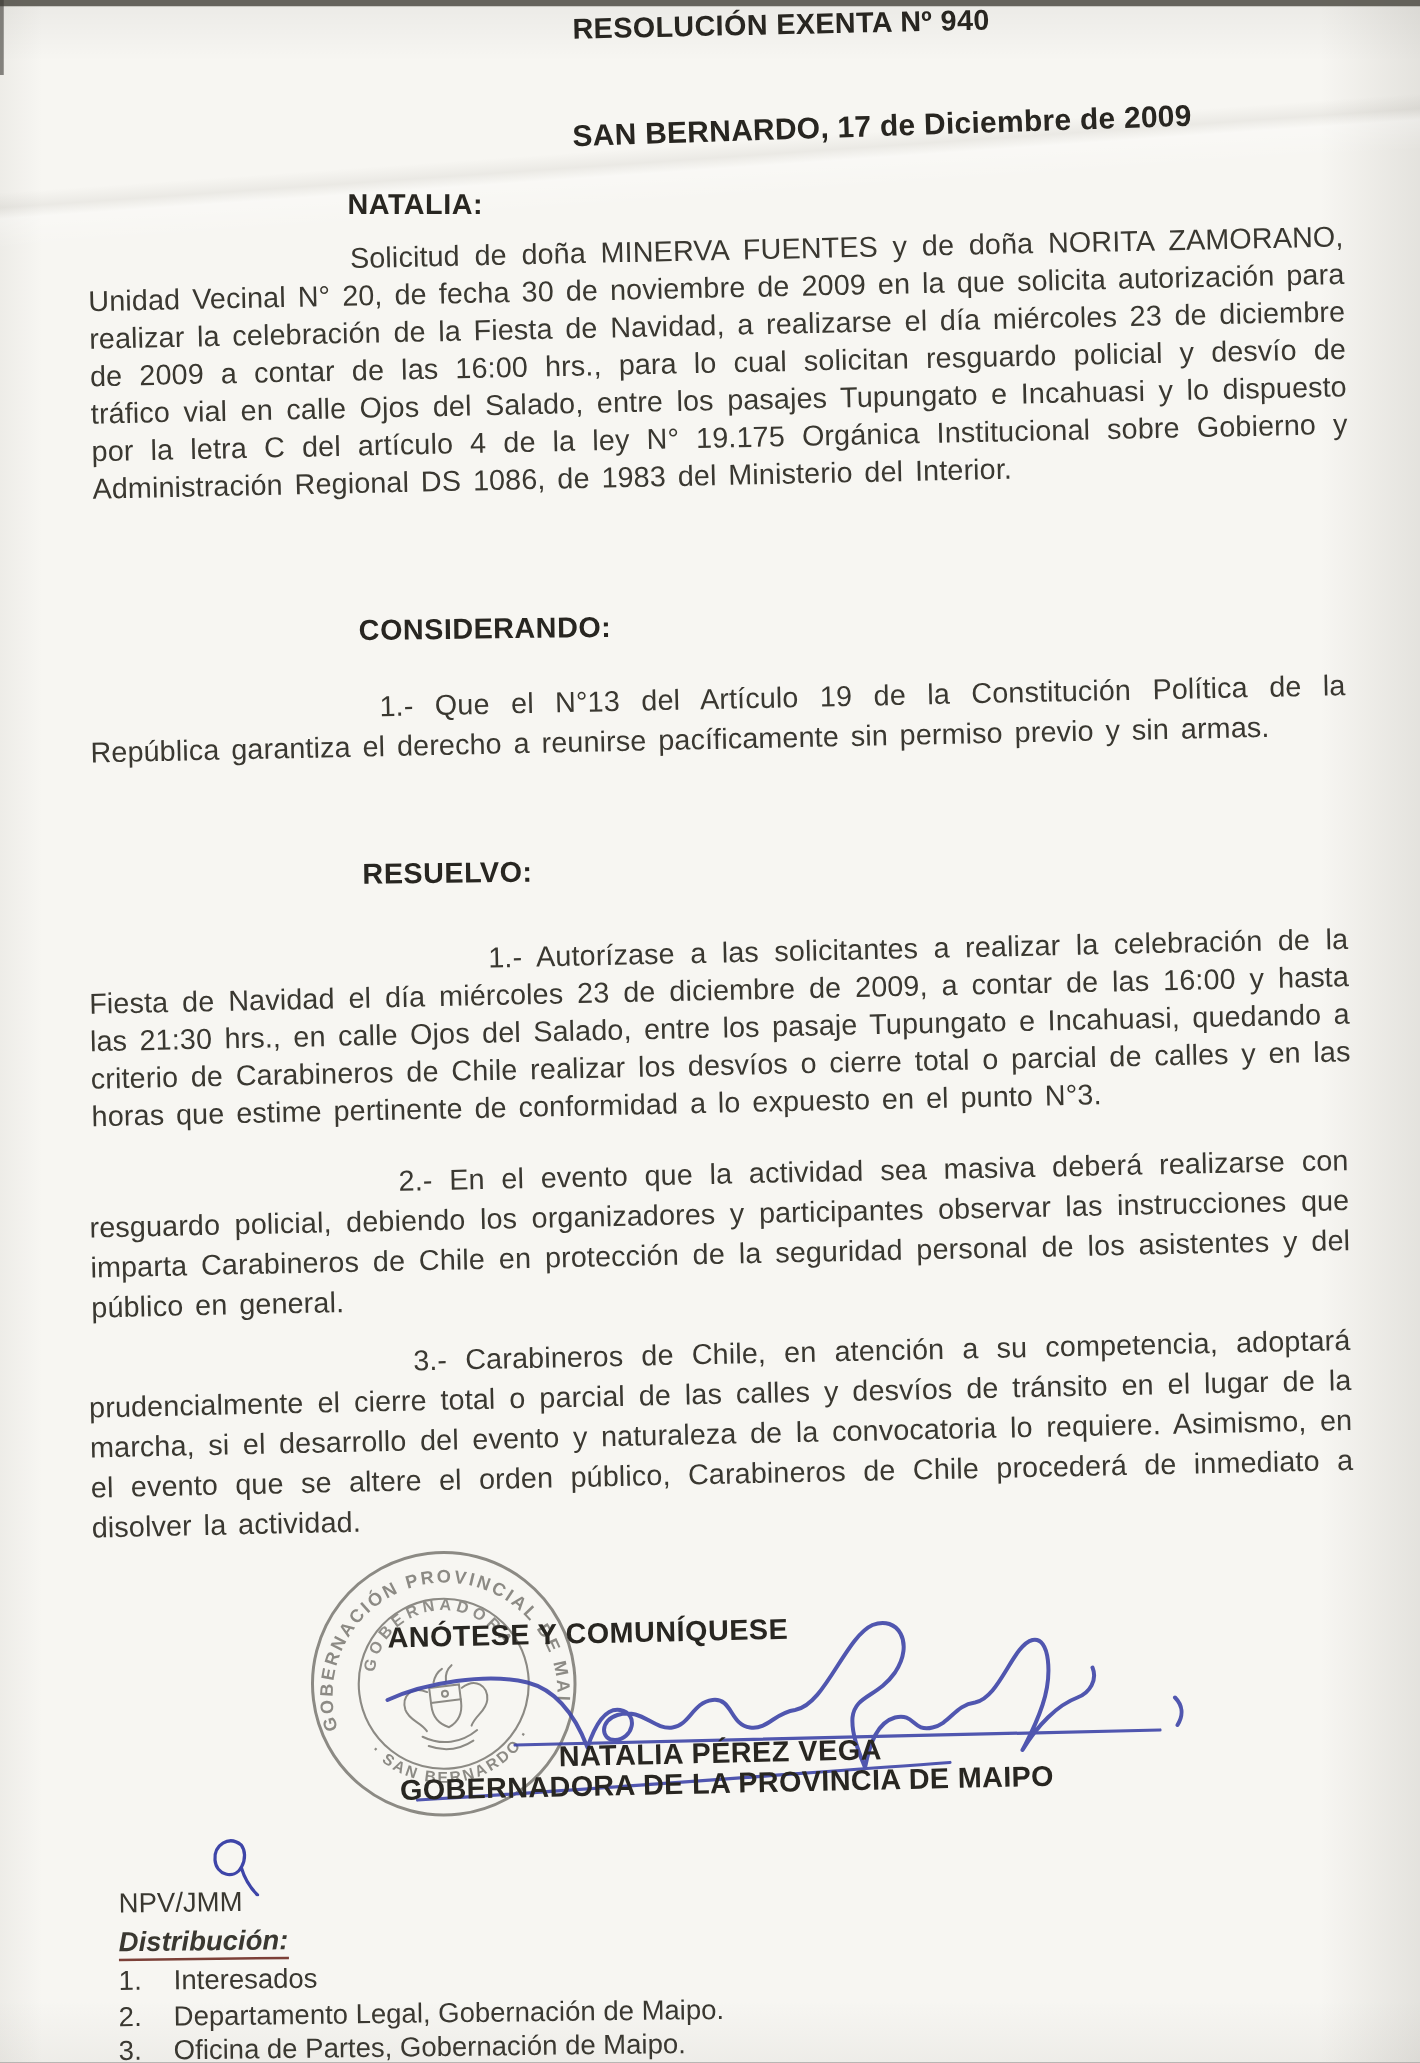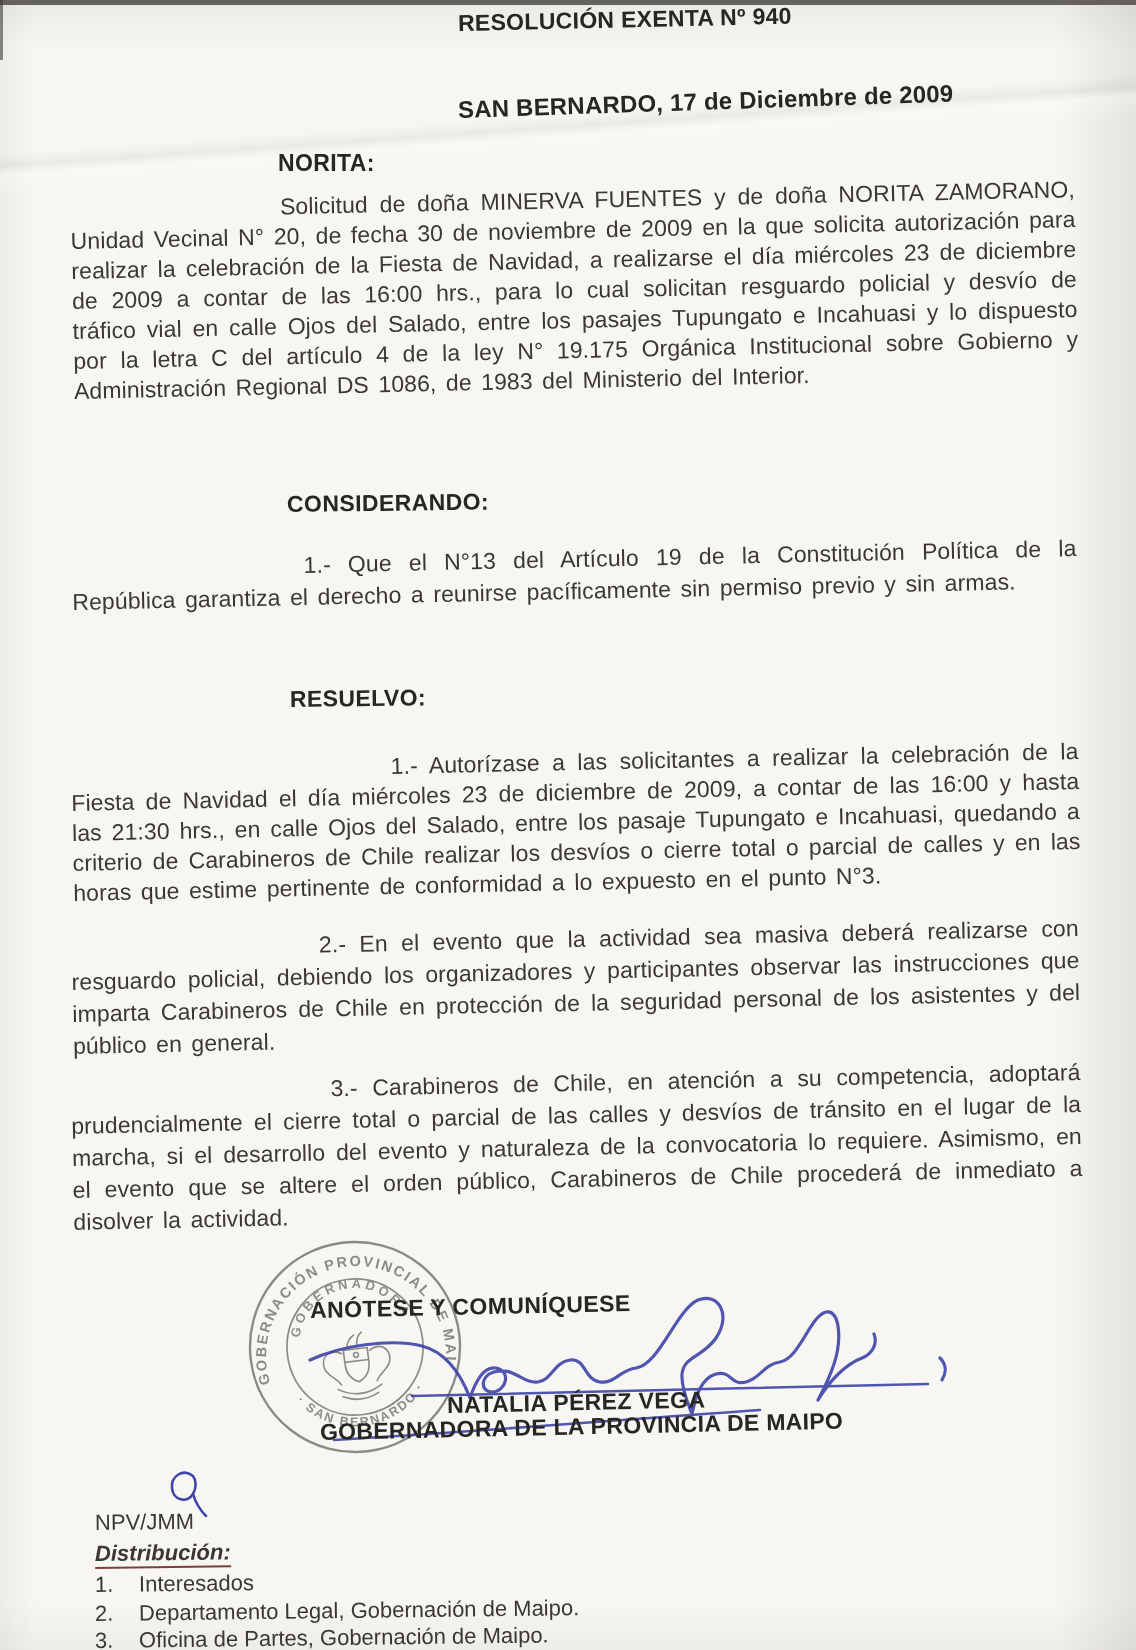--- a/index.html
+++ b/index.html
@@ -55,21 +55,21 @@
 <div class="page">
 
   <div class="scan-edge-top"></div>
   <div class="scan-edge-left"></div>
   <div class="crease"></div>
 
   <div class="abs b doc-title tilt-a" style="left:458px;top:10px;">RESOLUCIÓN EXENTA Nº 940</div>
 
   <div class="abs b dateline tilt-b" style="left:458px;top:96px;">SAN BERNARDO, 17 de Diciembre de 2009</div>
 
-  <div class="abs b sec-head" style="left:278px;top:150px;">NORITA:</div>
+  <div class="abs b sec-head" style="left:278px;top:150px;">NATALIA:</div>
 
   <div class="abs para ind-vistos tilt-a" style="left:72px;top:196px;width:1005px;">Solicitud de doña MINERVA FUENTES y de doña NORITA ZAMORANO, Unidad Vecinal N° 20, de fecha 30 de noviembre de 2009 en la que solicita autorización para realizar la celebración de la Fiesta de Navidad, a realizarse el día miércoles 23 de diciembre de 2009 a contar de las 16:00 hrs., para lo cual solicitan resguardo policial y desvío de tráfico vial en calle Ojos del Salado, entre los pasajes Tupungato e Incahuasi y lo dispuesto por la letra C del artículo 4 de la ley N° 19.175 Orgánica Institucional sobre Gobierno y Administración Regional DS 1086, de 1983 del Ministerio del Interior.</div>
 
   <div class="abs b sec-head tilt-c" style="left:287px;top:491px;">CONSIDERANDO:</div>
 
   <div class="abs para lh32 ind-cons tilt-a" style="left:72px;top:554px;width:1005px;">1.- Que el N°13 del Artículo 19 de la Constitución Política de la República garantiza el derecho a reunirse pacíficamente sin permiso previo y sin armas.</div>
 
   <div class="abs b sec-head tilt-c" style="left:290px;top:686px;">RESUELVO:</div>
 
   <div class="abs para ind-r1 tilt-a" style="left:72px;top:758px;width:1008px;">1.- Autorízase a las solicitantes a realizar la celebración de la Fiesta de Navidad el día miércoles 23 de diciembre de 2009, a contar de las 16:00 y hasta las 21:30 hrs., en calle Ojos del Salado, entre los pasaje Tupungato e Incahuasi, quedando a criterio de Carabineros de Chile realizar los desvíos o cierre total o parcial de calles y en las horas que estime pertinente de conformidad a lo expuesto en el punto N°3.</div>

